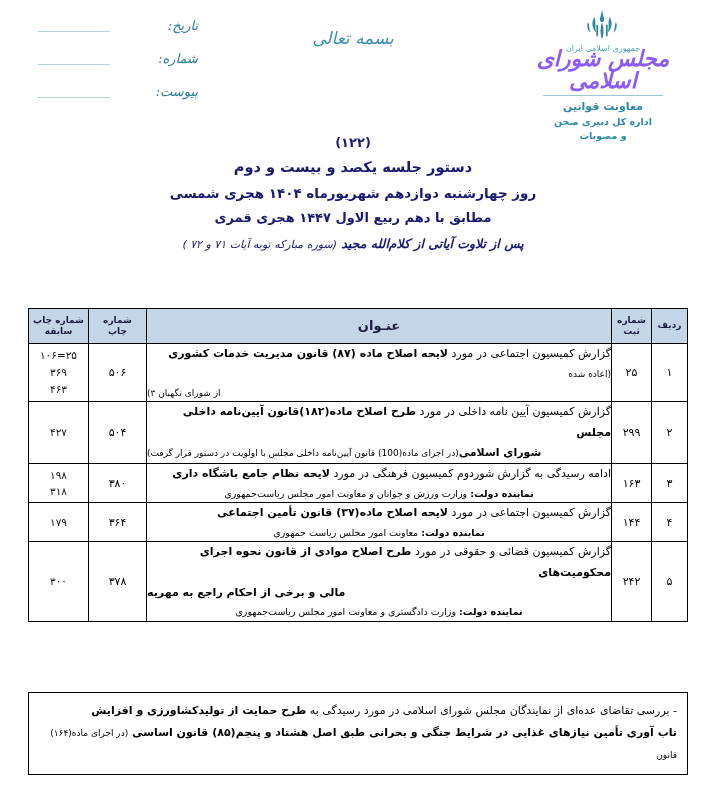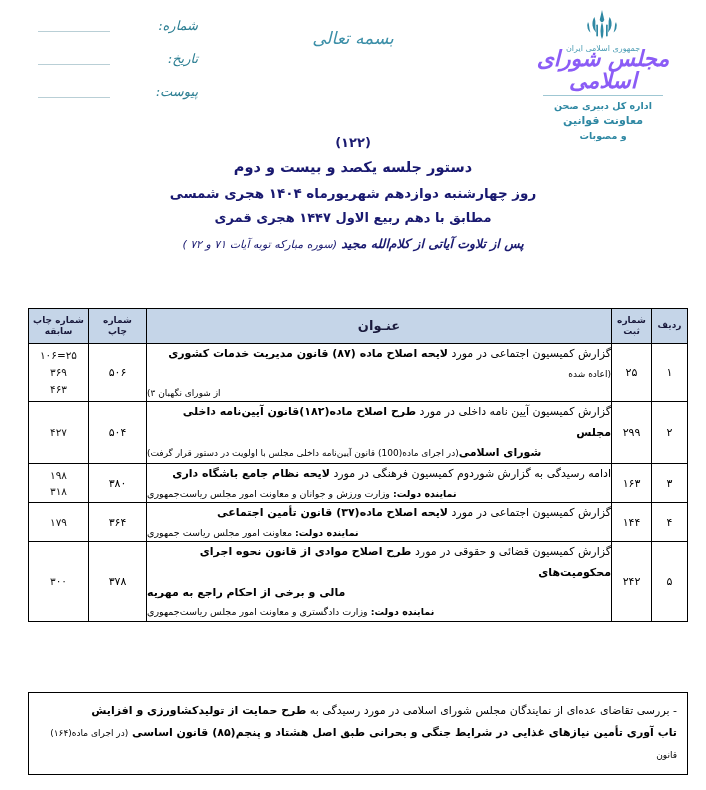--- a/index.html
+++ b/index.html
@@ -207,21 +207,21 @@
   td.cell-title {
     padding: 6px 8px 6px 8px;
     text-align: right;
     font-size: 11px;
     line-height: 1.85;
     color: #000;
     margin-left: 24px;
   }
   .t-line { display: block; }
   .t-line.l2 { text-align: left; }
-  .t-line.l3 { text-align: left; }
+  .t-line.l3 { text-align: center; }
   .bold { font-weight: bold; }
   .tiny { font-size: 9px; }
   .rep { font-size: 9.5px; }
   .rep b { font-weight: bold; }
 
   
   .footnote {
     position: absolute;
     top: 692px;
     left: 28px;
@@ -237,25 +237,25 @@
   .footnote .fl.l3 { text-align: right; font-size: 9.5px; }
   .footnote .tiny2 { font-size: 9px; font-weight: normal; }
 </style>
 </head>
 <body>
 
 <div class="letterhead">
 
   <div class="hw-fields">
     <div class="hw-row">
-      <span class="hw-label">شماره:</span>
+      <span class="hw-label">تاریخ:</span>
       <span class="hw-line"></span>
     </div>
     <div class="hw-row">
-      <span class="hw-label">تاریخ:</span>
+      <span class="hw-label">شماره:</span>
       <span class="hw-line"></span>
     </div>
     <div class="hw-row">
       <span class="hw-label">پیوست:</span>
       <span class="hw-line"></span>
     </div>
   </div>
 
   <div class="basmalah">بسمه تعالی</div>
 
@@ -268,22 +268,22 @@
         <path d="M29.5 9 q2.5 3.5 2 8.5 q-0.4 4.2 -3.5 7 q0.9 -4.2 0.6 -8 q-0.2 -4 0.9 -7.5 Z"></path>
         <path d="M8 14 q-1.6 3.4 -0.3 6.8 q0.9 2.3 2.7 3.6 q-1.1 -3.4 -1.2 -6 q-0.1 -2.6 -1.2 -4.4 Z"></path>
         <path d="M36 14 q1.6 3.4 0.3 6.8 q-0.9 2.3 -2.7 3.6 q1.1 -3.4 1.2 -6 q0.1 -2.6 1.2 -4.4 Z"></path>
         <rect x="16.3" y="16.5" width="1.7" height="12" rx="0.8"></rect>
         <rect x="26" y="16.5" width="1.7" height="12" rx="0.8"></rect>
       </g>
     </svg>
     <div class="emblem-sub">جمهوری اسلامی ایران</div>
     <div class="emblem-script">مجلس شورای اسلامی</div>
     <div class="org-rule"></div>
+    <div class="org-line">معاونت قوانین</div>
     <div class="org-line small">اداره کل دبیری صحن</div>
-    <div class="org-line">معاونت قوانین</div>
     <div class="org-line small">و مصوبات</div>
   </div>
 </div>
 
 <div class="titles">
   <div class="t-session-no">(۱۲۲)</div>
   <div class="t-main">دستور جلسه یکصد و بیست و دوم</div>
   <div class="t-date-solar">روز چهارشنبه دوازدهم شهریورماه ۱۴۰۴ هجری شمسی</div>
   <div class="t-date-lunar">مطابق با دهم ربیع الاول ۱۴۴۷ هجری قمری</div>
   <div class="t-recite">

